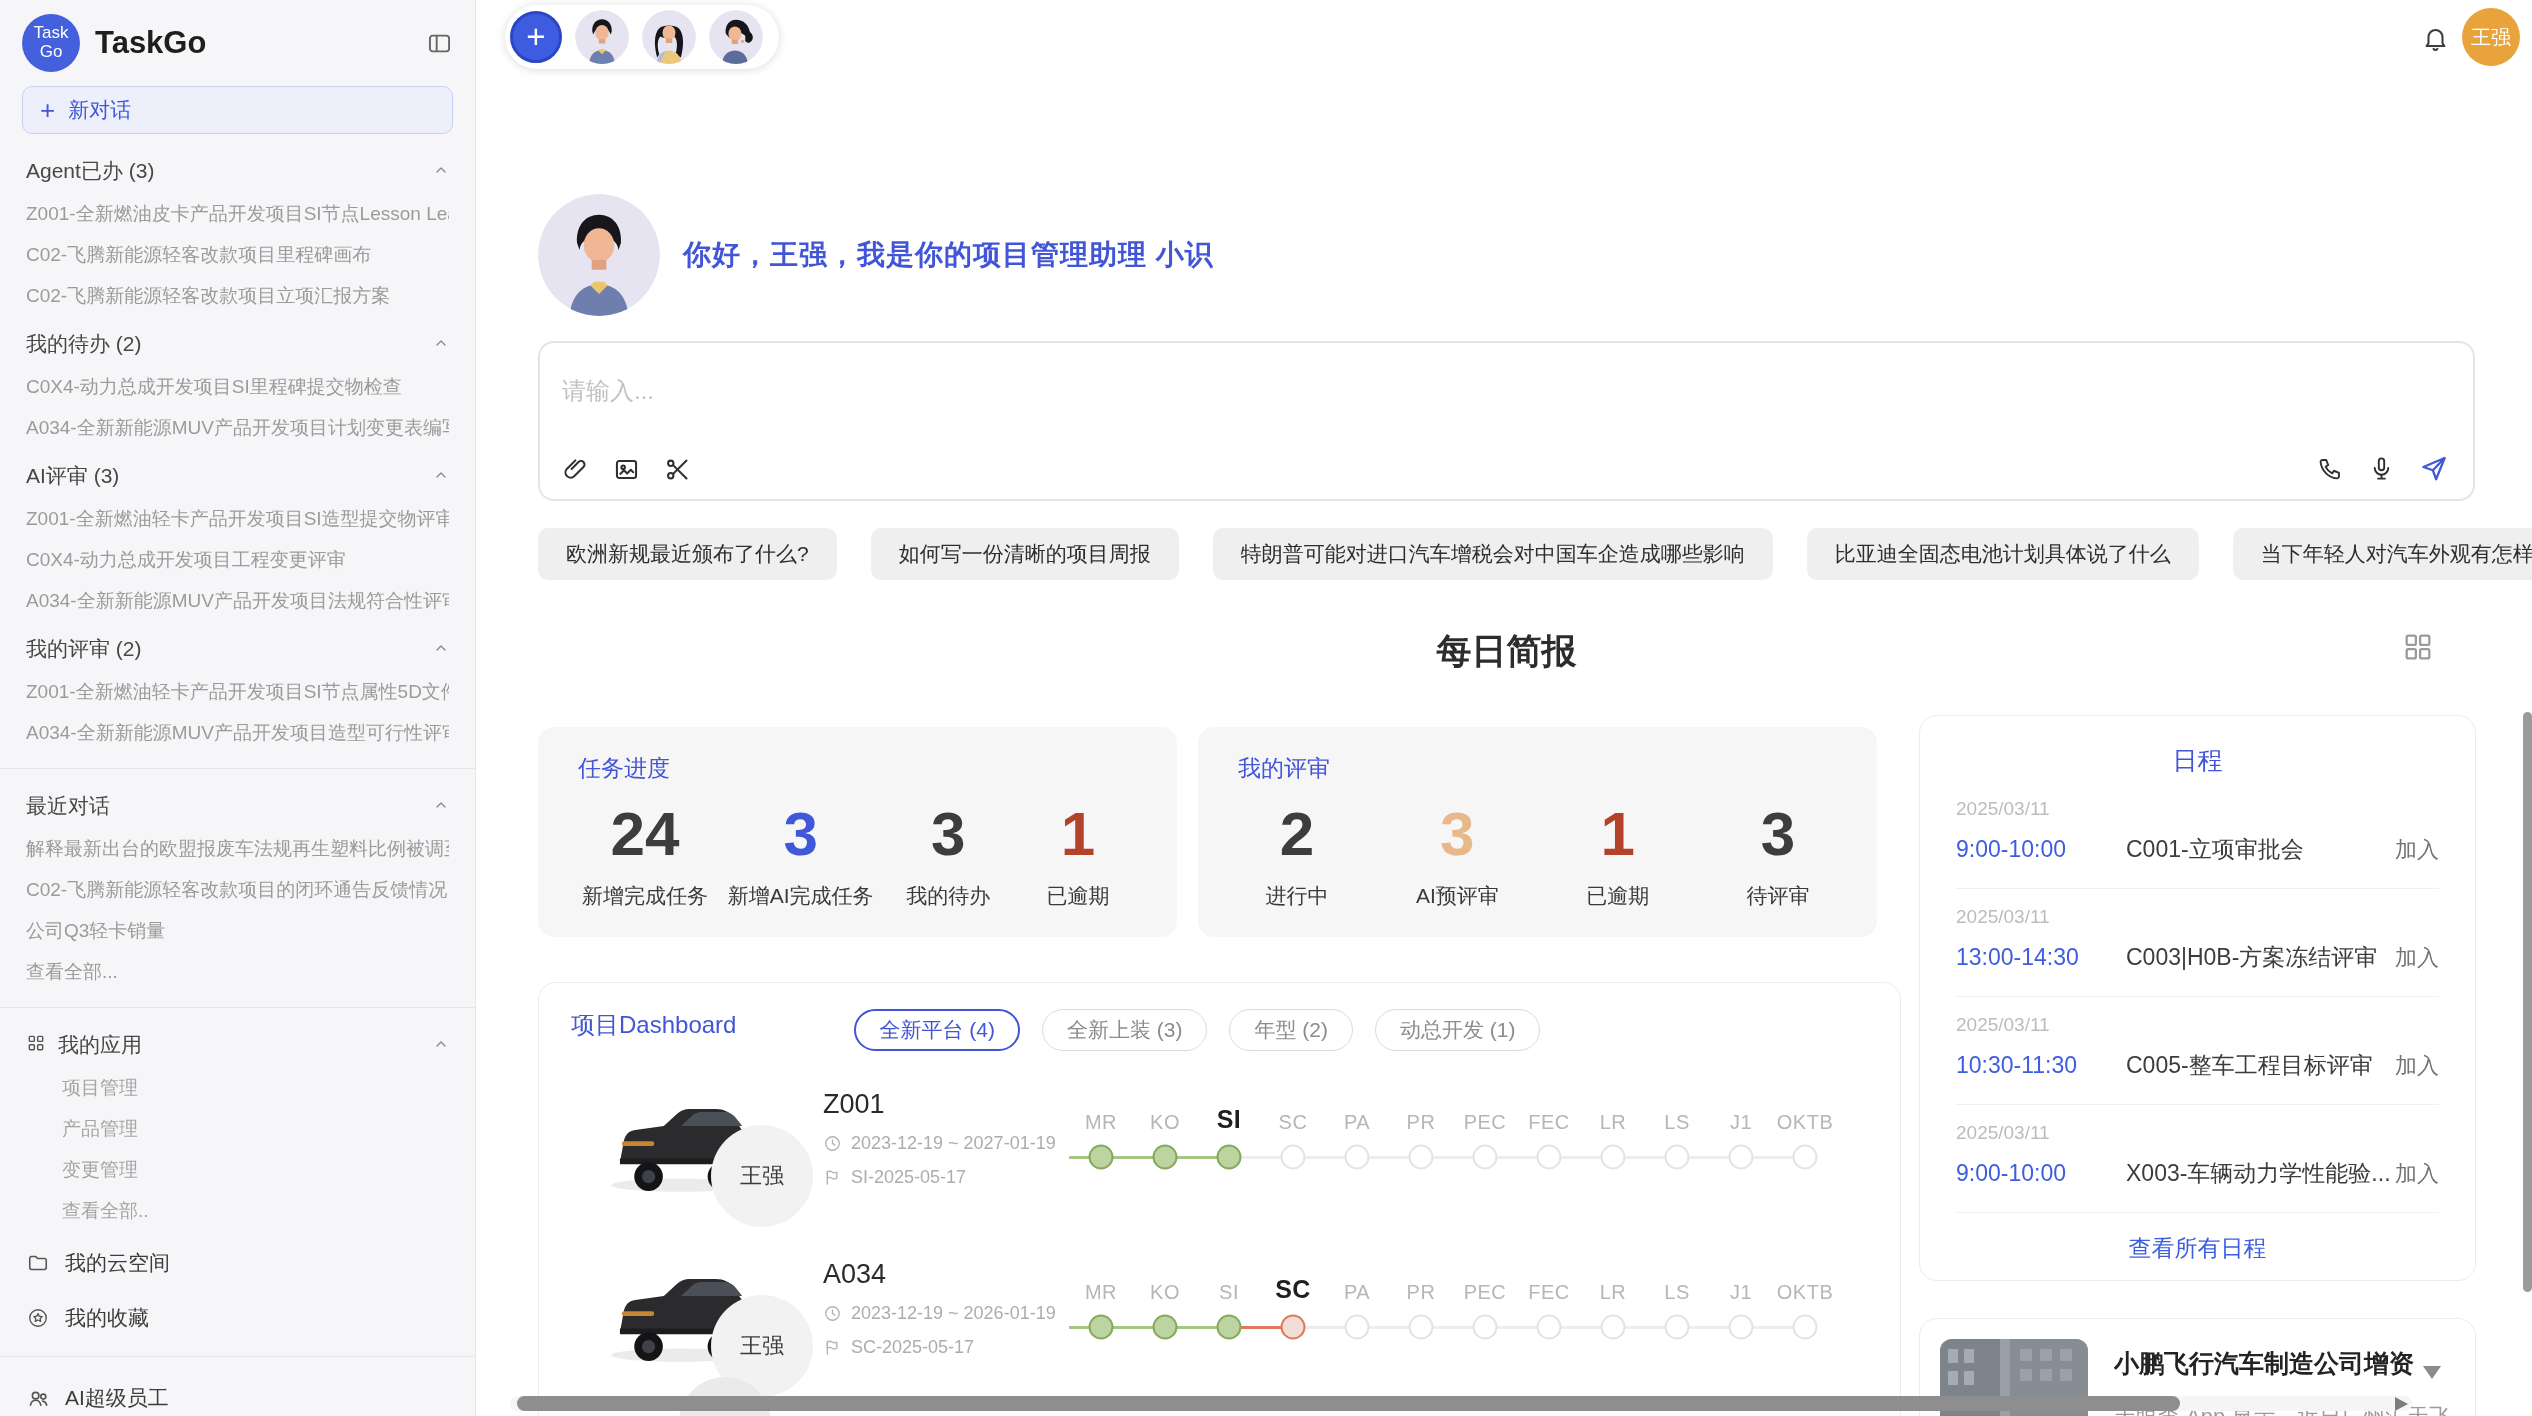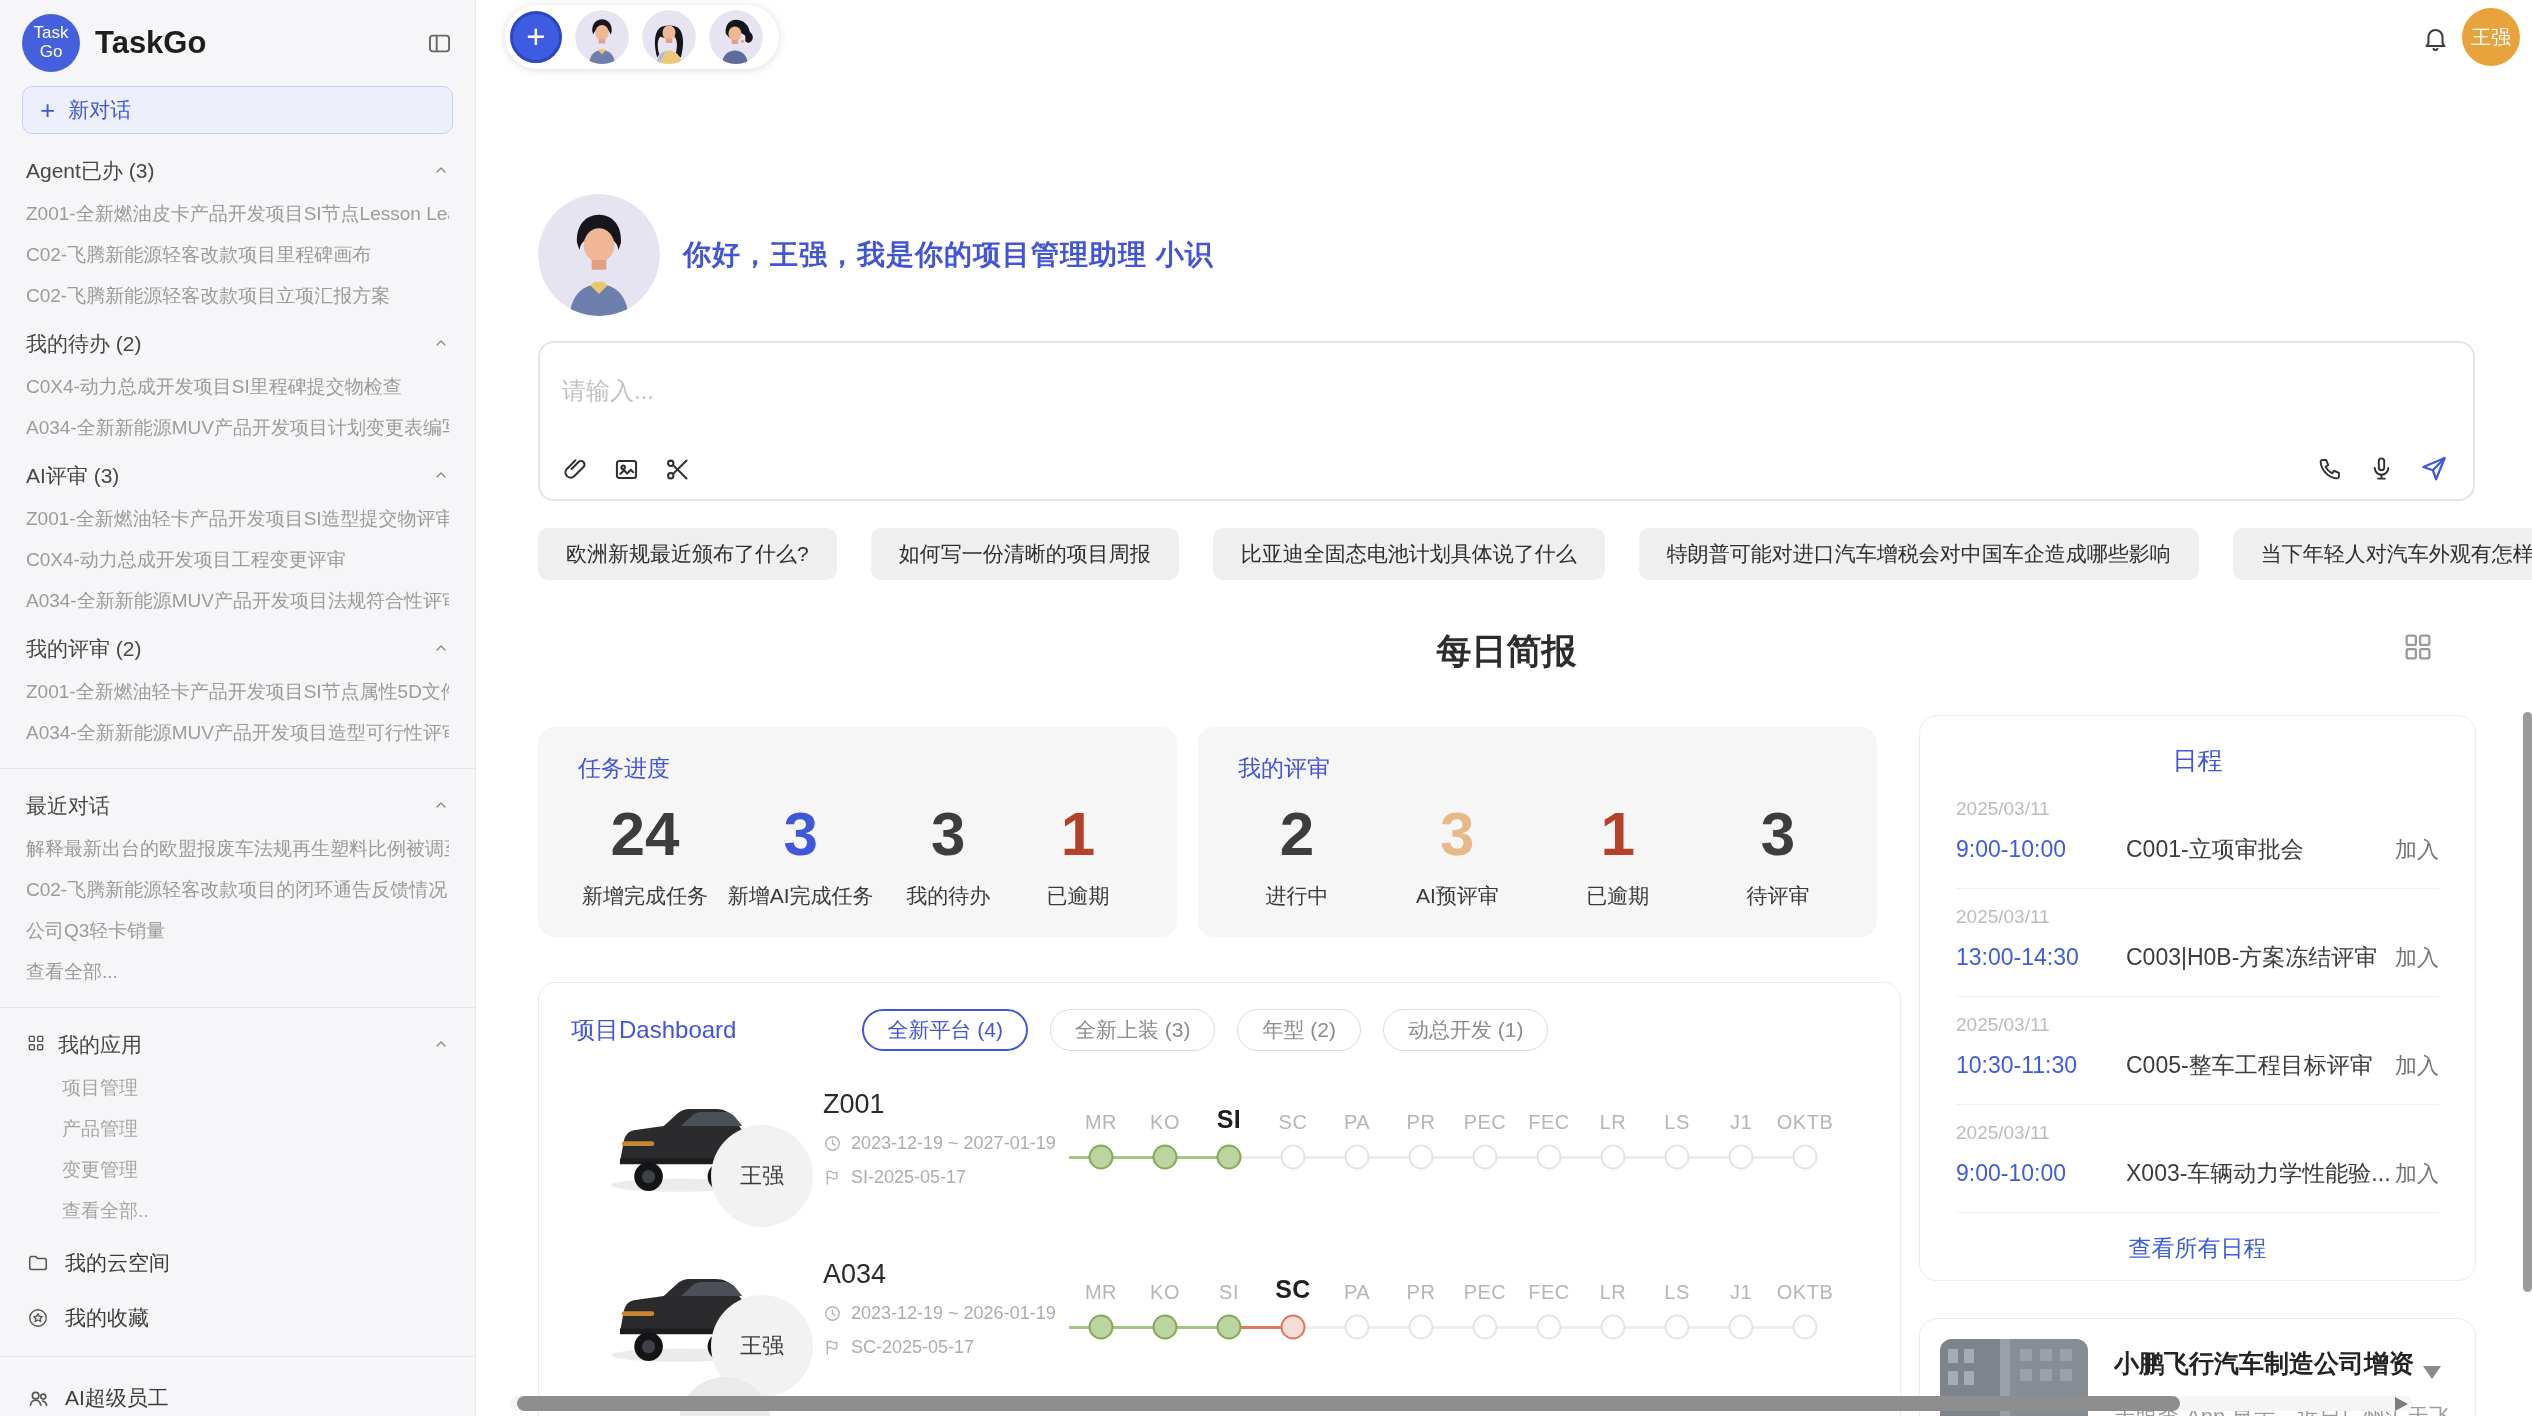--- a/index.html
+++ b/index.html
@@ -60,21 +60,21 @@
   .stat-card{background:#f6f6f7;border-radius:16px;height:210px;box-sizing:border-box;padding:26px 40px 0;}
   .stat-card:nth-child(1){width:639px;}
   .stat-card:nth-child(2){width:679px;}
   .stat-title{font-size:23px;color:#4255d6;}
   .stat-grid{display:flex;justify-content:space-between;margin-top:16px;padding:0 4px;}
   .stat-col{text-align:center;min-width:110px;}
   .stat-num{font-size:62px;font-weight:600;line-height:1.1;}
   .stat-label{font-size:21px;color:#3a3a3a;margin-top:14px;white-space:nowrap;}
   .dash-card{position:absolute;left:61px;top:982px;width:1363px;height:620px;background:#fff;
              border:1px solid #ececec;border-radius:18px;box-sizing:border-box;padding:26px 32px;}
-  .dash-head{display:flex;align-items:center;gap:8px;}
+  .dash-head{display:flex;}
   .dash-title{font-size:24px;color:#4255d6;}
   .pills{display:flex;gap:22px;margin-left:118px;}
   .pill{height:42px;border-radius:22px;padding:0 24px;font-size:21px;background:#fff;border:1px solid #dcdcdc;
         color:#8c8c8c;font-family:inherit;cursor:pointer;white-space:nowrap;}
   .pill.active{border:2px solid #4255d6;color:#4255d6;padding:0 23px;}
   .project-row{display:flex;align-items:center;height:166px;margin-top:4px;}
   .car-wrap{position:relative;width:162px;height:122px;margin-left:28px;flex:none;}
   .car-wrap svg{display:block;}
   .owner-badge{position:absolute;right:-52px;bottom:-28px;width:102px;height:102px;border-radius:50%;
                background:#f2f2f2;display:flex;align-items:center;justify-content:center;font-size:22px;color:#3a3a3a;}
@@ -353,22 +353,22 @@
             <path d="M3.5 11.2L20.5 4l-6.8 17-2.6-7.2z"></path>
             <path d="M11.1 13.8l9.4-9.8"></path>
           </svg>
         </span>
     </div>
   </div>
 
   <div class="chips" id="chips">
       <button class="chip">欧洲新规最近颁布了什么?</button>
       <button class="chip">如何写一份清晰的项目周报</button>
+      <button class="chip">特朗普可能对进口汽车增税会对中国车企造成哪些影响</button>
       <button class="chip">比亚迪全固态电池计划具体说了什么</button>
-      <button class="chip">特朗普可能对进口汽车增税会对中国车企造成哪些影响</button>
       <button class="chip">当下年轻人对汽车外观有怎样的喜好趋势</button>
     </div>
 
   <div class="brief-head">
     <div class="brief-title">每日简报</div>
     <span class="brief-grid">
         <svg viewBox="0 0 24 24" width="34" height="34" fill="none" stroke="#9a9a9a" stroke-width="1.6">
           <rect x="4" y="4" width="6.5" height="6.5" rx="1.2"></rect>
           <rect x="13.5" y="4" width="6.5" height="6.5" rx="1.2"></rect>
           <rect x="4" y="13.5" width="6.5" height="6.5" rx="1.2"></rect>

